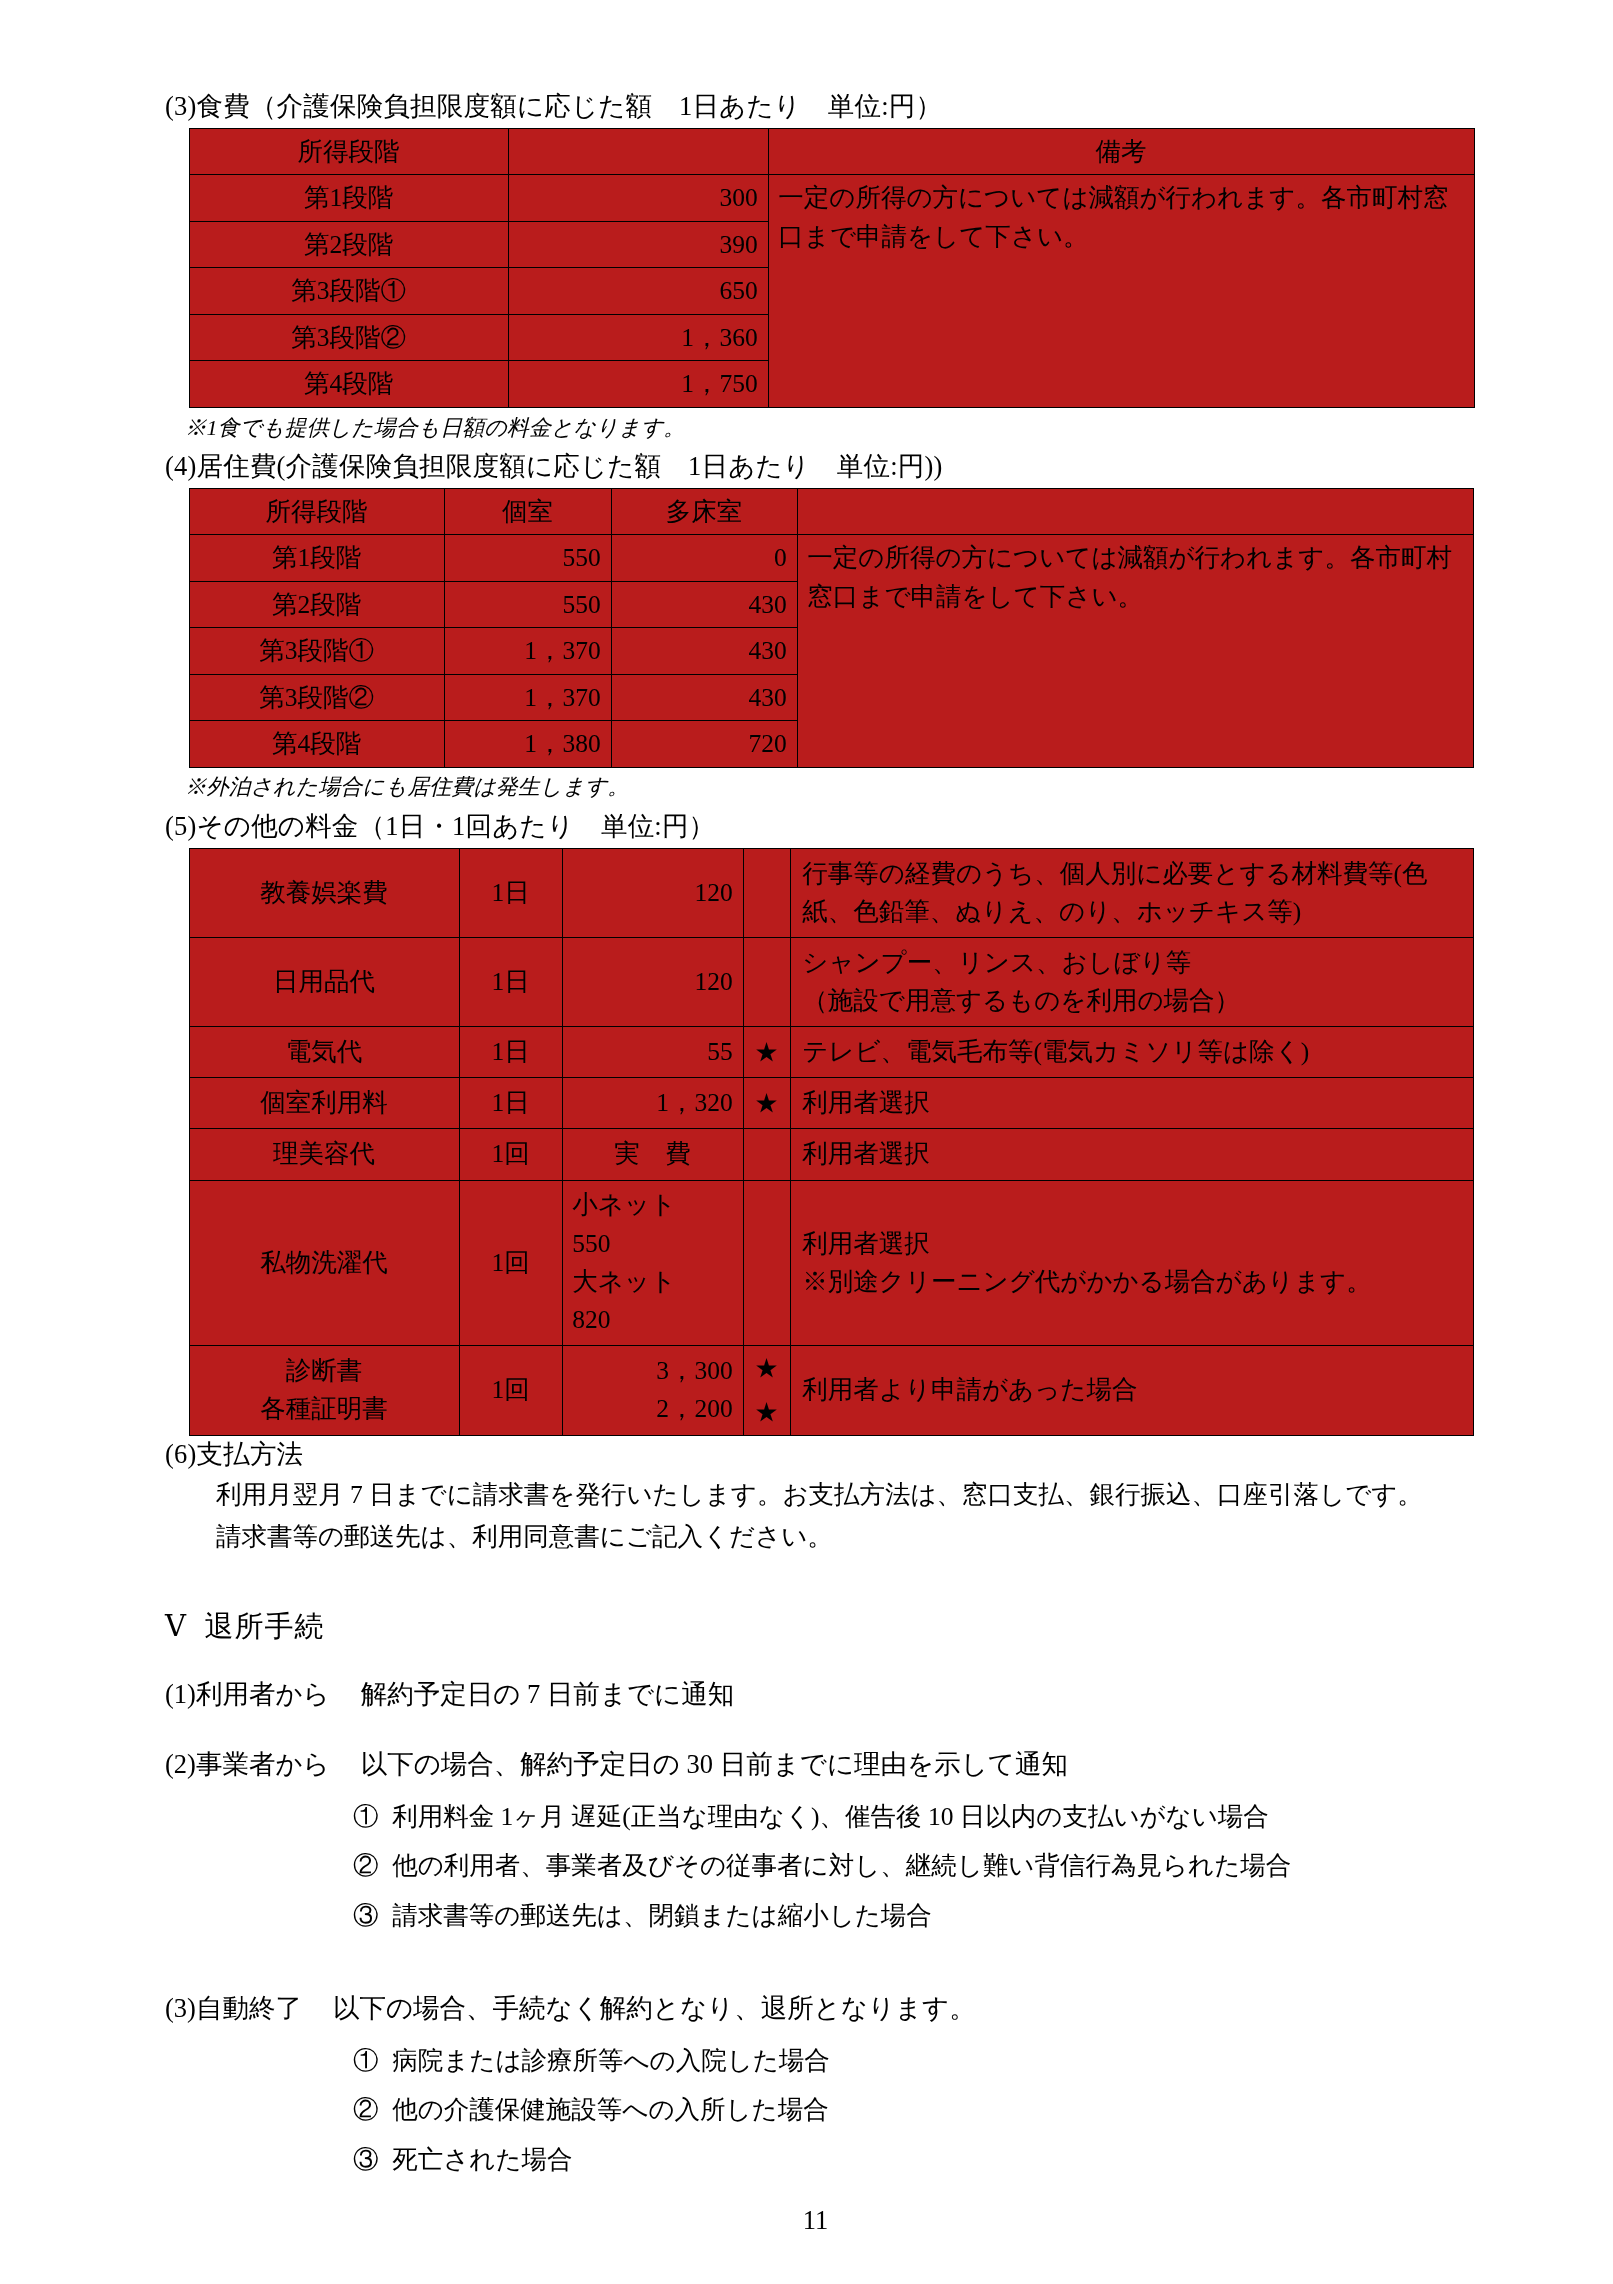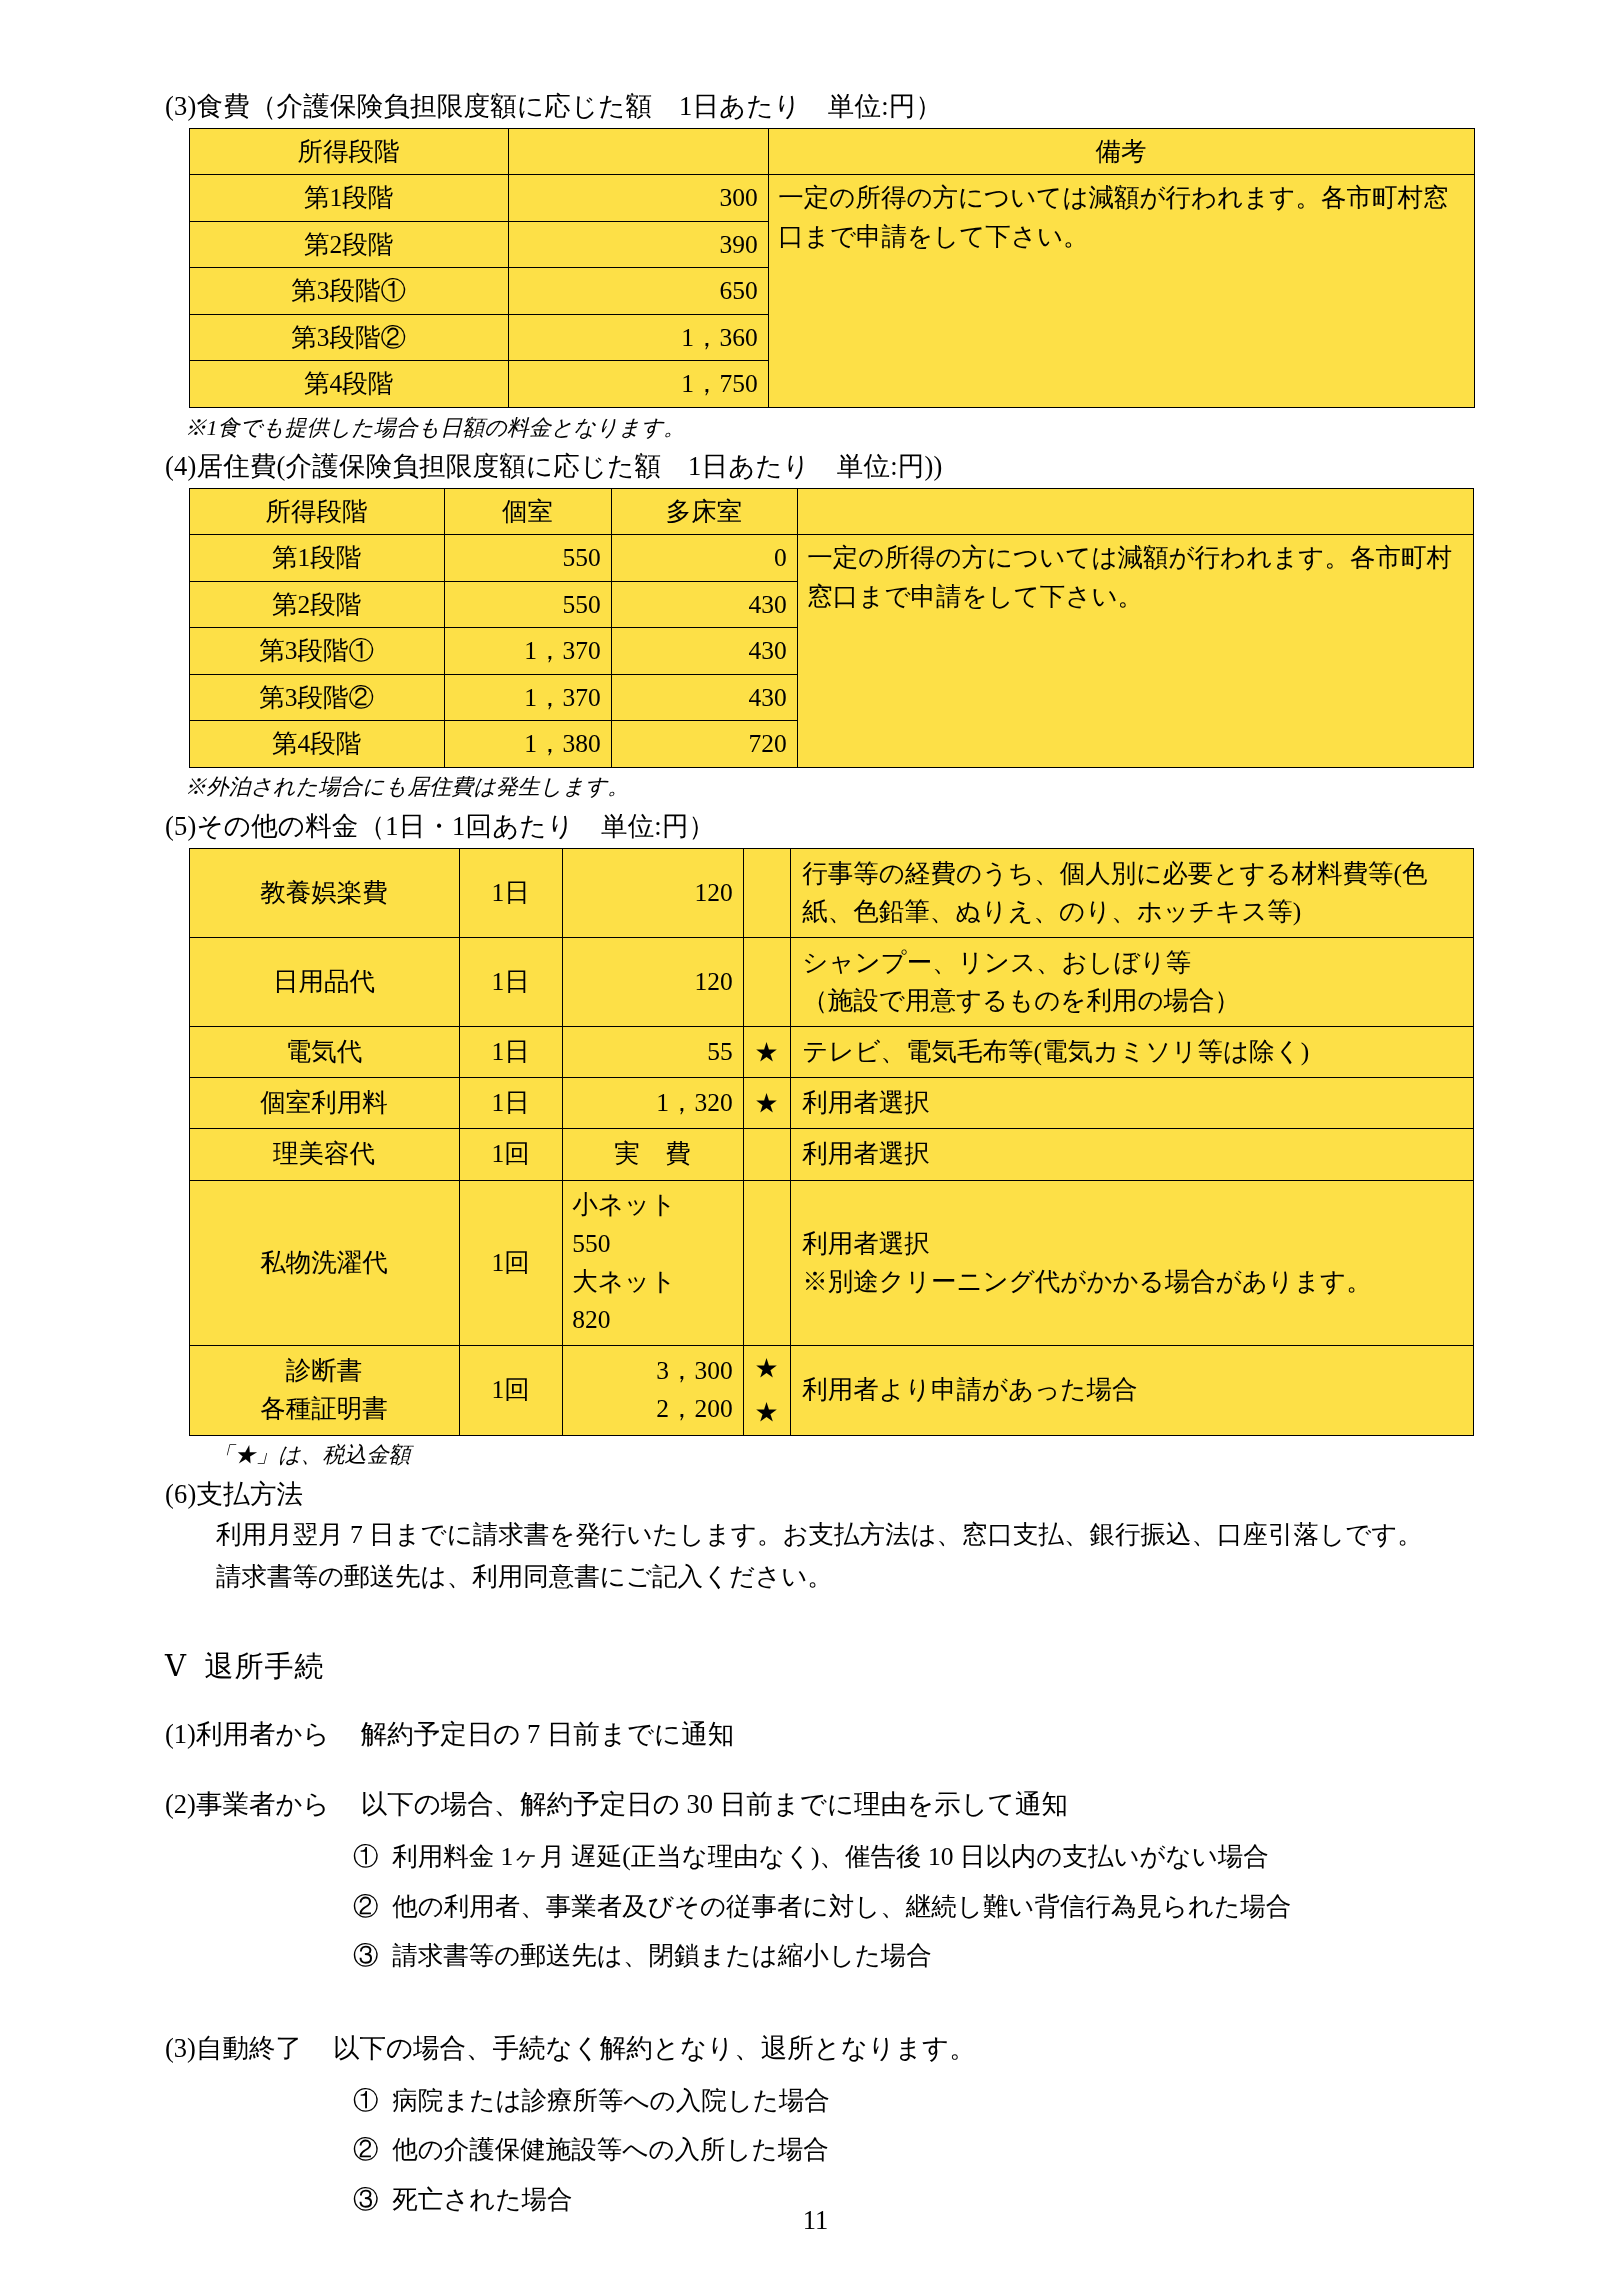--- a/index.html
+++ b/index.html
@@ -34,21 +34,21 @@
     line-height: 1.3;
     margin: 5.9px 0 7.8px 19.6px;
     white-space: nowrap;
     font-style: italic;
   }
 
   table.grid {
     border-collapse: collapse;
     table-layout: fixed;
     margin: 0 0 0 23.5px;
-    background: #fde047;
+    background: #b91c1c;
   }
   table.grid td, table.grid th {
     border: 1.6px solid #000;
     font-weight: normal;
     font-size: 25.5px;
     line-height: 1.32;
     padding: 5.9px 9.8px;
     vertical-align: middle;
     box-sizing: border-box;
   }
@@ -307,21 +307,20 @@
         <td class="desc c-left" rowspan="2">利用者より申請があった場合</td>
       </tr>
       <tr>
         <td class="c-center" style="border-top:none; padding-top:0;">各種証明書</td>
         <td class="c-right" style="border-top:none; padding-top:0;">2，200</td>
         <td class="star" style="border-top:none;">★</td>
       </tr>
     </tbody>
   </table>
 
-  <div class="note-line" style="margin-left:47px;">「★」は、税込金額</div>
 
   <div class="heading" style="margin-top:2px;">(6)支払方法</div>
   <div class="para">利用月翌月 7 日までに請求書を発行いたします。お支払方法は、窓口支払、銀行振込、口座引落しです。</div>
   <div class="para">請求書等の郵送先は、利用同意書にご記入ください。</div>
 
   <div class="sec-title">
     <span class="numeral">Ⅴ</span><span>退所手続</span>
   </div>
 
   <div class="body-line">

